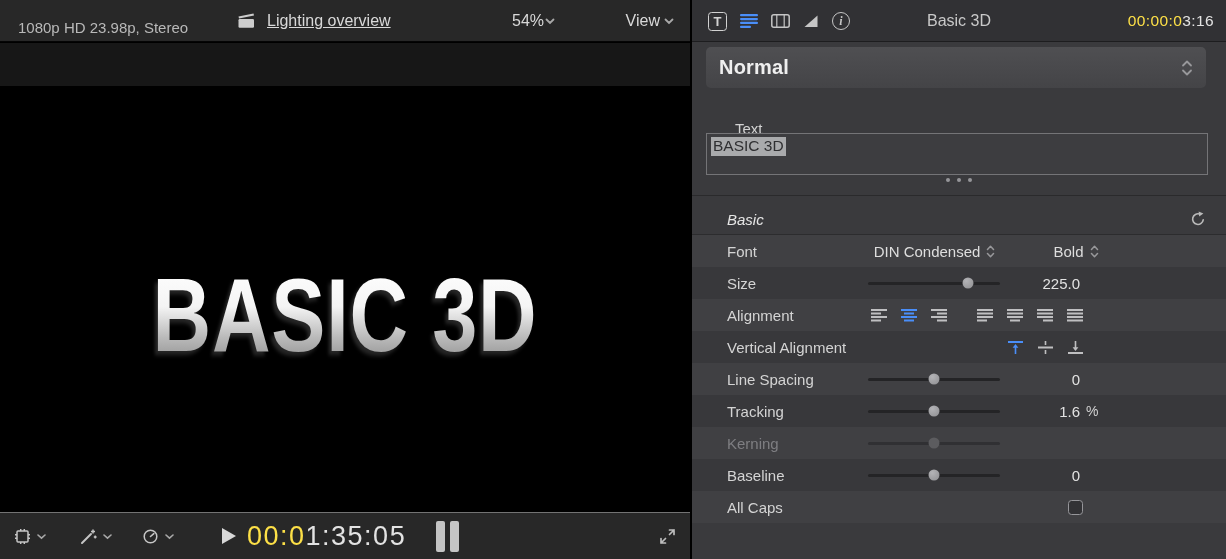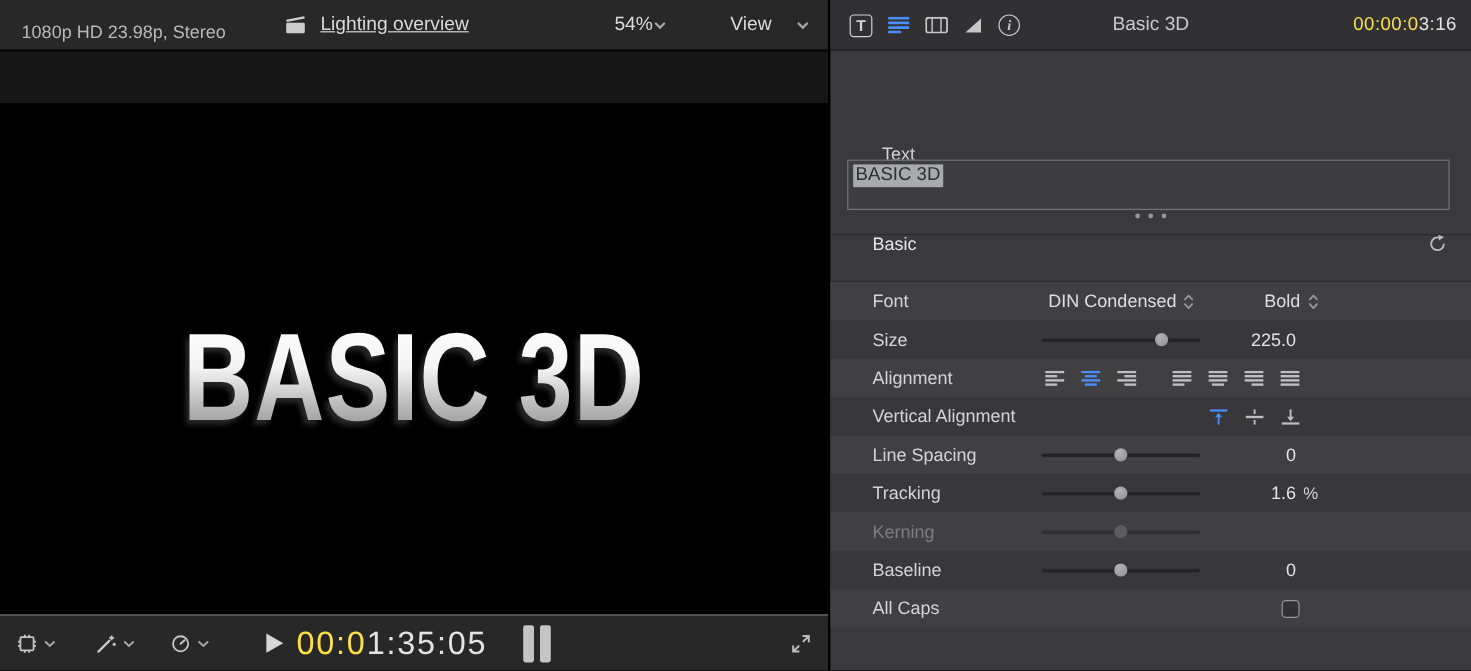--- a/index.html
+++ b/index.html
@@ -8,21 +8,21 @@
        font-family:"Liberation Sans","DejaVu Sans",sans-serif;
        -webkit-font-smoothing:antialiased;color:#d6d6d6;background:#000;}
 
   
   #viewer{position:absolute;left:0;top:0;width:690px;height:559px;background:#000;}
   .v-topbar{position:absolute;left:0;top:0;width:690px;height:42px;background:#282828;border-bottom:1px solid #050505;}
   .v-format{position:absolute;left:18px;top:0;height:54px;display:flex;align-items:center;color:#b9b9b9;font-size:15px;}
   .v-center{position:absolute;left:237px;top:0;height:42px;display:flex;align-items:center;gap:11px;}
   .v-title{color:#d9d9d9;font-size:16px;text-decoration:underline;}
   .v-zoom{position:absolute;left:512px;top:0;height:42px;display:flex;align-items:center;gap:1px;color:#d9d9d9;font-size:16px;}
-  .v-view{position:absolute;right:16px;top:0;height:42px;display:flex;align-items:center;gap:21px;color:#d9d9d9;font-size:16px;}
+  .v-view{position:absolute;right:16px;top:0;height:42px;display:flex;align-items:center;gap:4px;color:#d9d9d9;font-size:16px;}
   .chev{color:#a8a8a8;display:inline-flex;}
 
   .v-canvas{position:absolute;left:0;top:43px;width:690px;height:469px;background:#000;}
   .canvas-band{position:absolute;left:0;top:0;width:100%;height:43px;background:#171717;}
   .basic3d{position:absolute;left:0;top:220px;width:690px;text-align:center;
            font-size:104px;line-height:104px;font-weight:bold;letter-spacing:1px;
            transform:scaleX(0.78);transform-origin:center;
            background:linear-gradient(180deg,#ffffff 0%,#f4f4f4 42%,#b9b9b9 72%,#8b8b8b 100%);
            -webkit-background-clip:text;background-clip:text;color:transparent;
            filter:drop-shadow(-4px 4px 2px rgba(45,45,45,0.85));white-space:nowrap;}
@@ -55,21 +55,21 @@
          background:linear-gradient(#4f4f52,#444447);display:flex;align-items:center;justify-content:space-between;padding:0 13px;}
   .blend-val{font-size:20px;font-weight:bold;color:#efefef;letter-spacing:.2px;}
 
   .text-label{position:absolute;left:43px;top:120px;font-size:15px;color:#d2d2d2;}
   .text-field{position:absolute;left:14px;right:18px;top:133px;height:42px;border:1px solid #747477;background:#3d3d40;}
   .text-sel{position:absolute;left:4px;top:3px;background:#a9aaac;color:#2f2f31;font-size:15.5px;padding:0 2px 1px 2px;}
   .dots{position:absolute;left:0;right:0;top:178px;display:flex;justify-content:center;gap:7px;}
   .dots span{width:4px;height:4px;border-radius:50%;background:#96969a;display:block;}
   .sep1{position:absolute;left:0;right:0;top:195px;height:1px;background:#2a2a2c;}
 
-  .basic-hdr{position:absolute;left:0;right:0;top:184px;height:38px;}
+  .basic-hdr{position:absolute;left:0;right:0;top:200px;height:38px;font-style:italic;}
   .basic-hdr .hlabel{position:absolute;left:35px;top:0;height:38px;display:flex;align-items:center;font-size:15px;color:#e6e6e6;}
   .reset-btn{position:absolute;right:20px;top:11px;}
 
   .rows{position:absolute;left:0;right:0;top:234px;border-top:1px solid #2c2c2e;}
   .row{position:relative;height:32px;}
   .row:nth-child(odd){background:#404043;}
   .row:nth-child(even){background:#38383b;}
   .rlabel{position:absolute;left:35px;top:0;height:32px;display:flex;align-items:center;font-size:15px;color:#d4d4d4;white-space:nowrap;}
   .row.dim .rlabel{color:#7e7e82;}
 
@@ -220,20 +220,28 @@
             <span>i</span>
           </span>
       </span>
       <span class="i-title">Basic 3D</span>
       <span class="i-timecode">
         <span class="tc-dim">00:00:0</span>
           <span class="tc-bright">3:16</span>
       </span>
     </div>
 
+    <div class="blend">
+      <span class="blend-val">Normal</span>
+      <span class="updown">
+        <svg width="12" height="20" viewBox="0 0 12 20">
+            <path d="M2 7.5 L6 3.5 L10 7.5 M2 12.5 L6 16.5 L10 12.5" fill="none" stroke="currentColor" stroke-width="1.8" stroke-linecap="round" stroke-linejoin="round"></path>
+          </svg>
+      </span>
+    </div>
 
     <span class="text-label">Text</span>
     <div class="text-field">
       <span class="text-sel">BASIC 3D</span>
     </div>
     <div class="dots">
         <span></span>
         <span></span>
         <span></span>
       </div>

